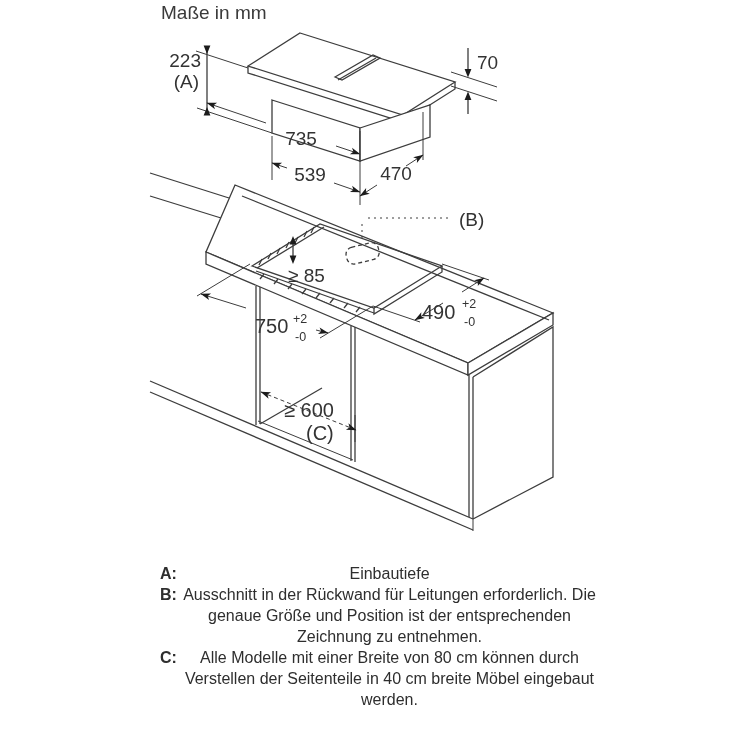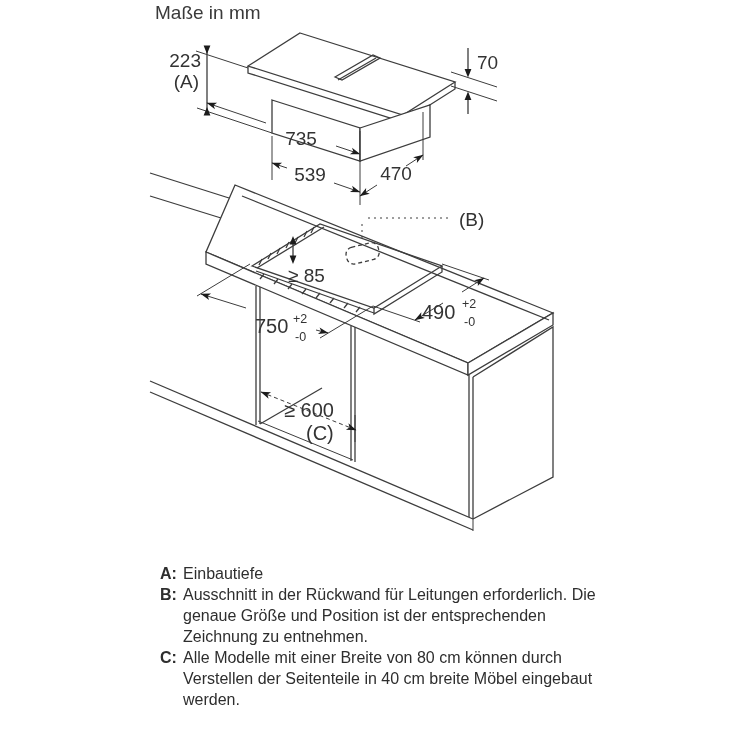--- a/index.html
+++ b/index.html
@@ -1,26 +1,26 @@
 <!DOCTYPE html>
 <html><head>
 <meta charset="utf-8">
 <style>
   html,body{margin:0;padding:0;background:#fff;}
   .page{position:relative;width:736px;height:736px;background:#ffffff;overflow:hidden;
         font-family:"Liberation Sans", sans-serif;color:#2b2b2b;}
-  .title{position:absolute;left:155px;top:2px;font-size:19px;color:#3a3a3a;}
+  .title{position:absolute;left:161px;top:2px;font-size:19px;color:#3a3a3a;}
   svg{position:absolute;left:0;top:0;}
   svg text{font-family:"Liberation Sans", sans-serif;fill:#333;}
   .dim{font-size:19px;}
   .dimsmall{font-size:12.5px;}
   .legend{position:absolute;left:160px;top:563px;width:436px;font-size:16px;line-height:21px;color:#2e2e2e;}
   .legend-item{display:flex;margin:0;}
   .legend-key{width:23px;flex:0 0 23px;font-weight:bold;}
-  .legend-text{flex:1;}
+  .legend-text{flex:1;text-align:center;}
   line,path.s,rect.s{stroke:#3d3d3d;stroke-width:1.3;fill:none;}
   .thin{stroke-width:1;}
   .wfill{fill:#ffffff;stroke:#3d3d3d;stroke-width:1.3;}
   .arr{fill:#1c1c1c;stroke:none;}
 </style>
 </head>
 <body>
 
 <div class="page">
 

